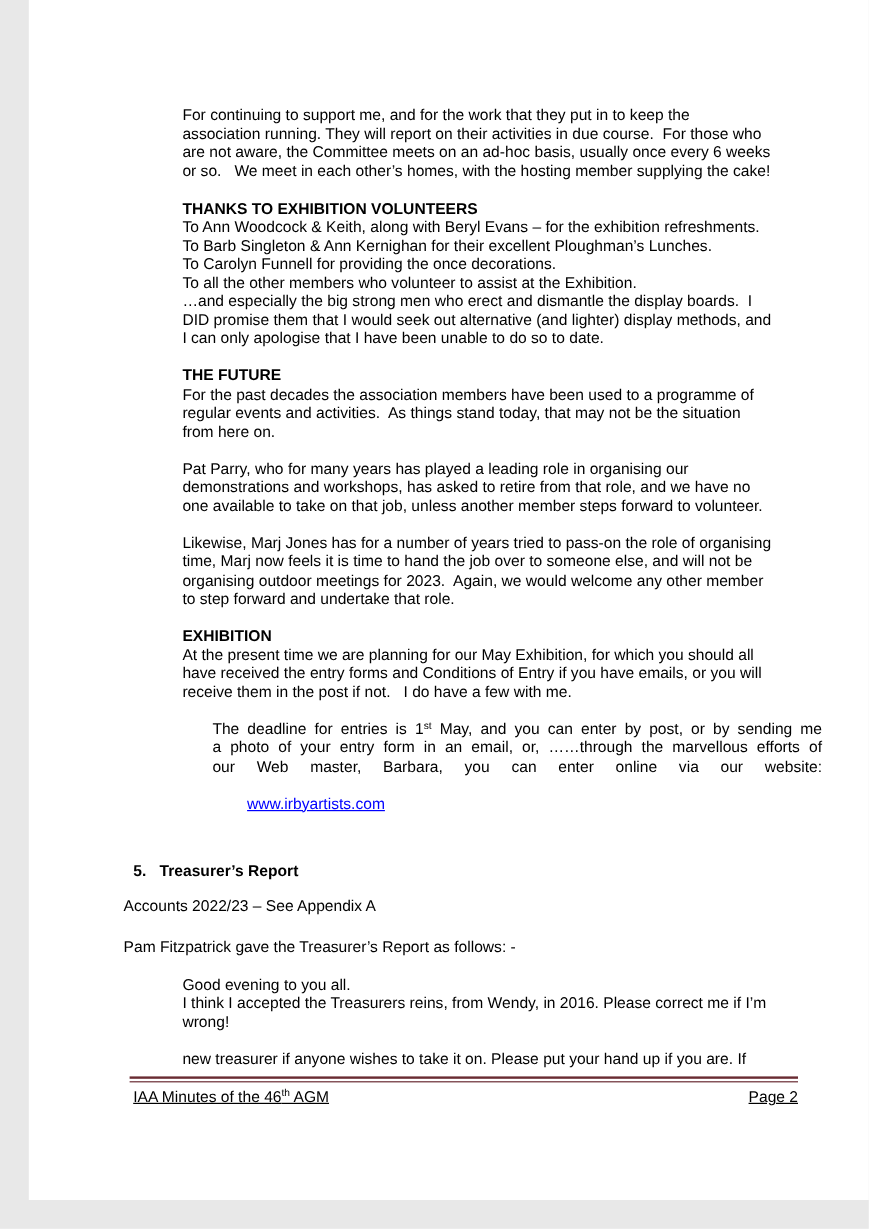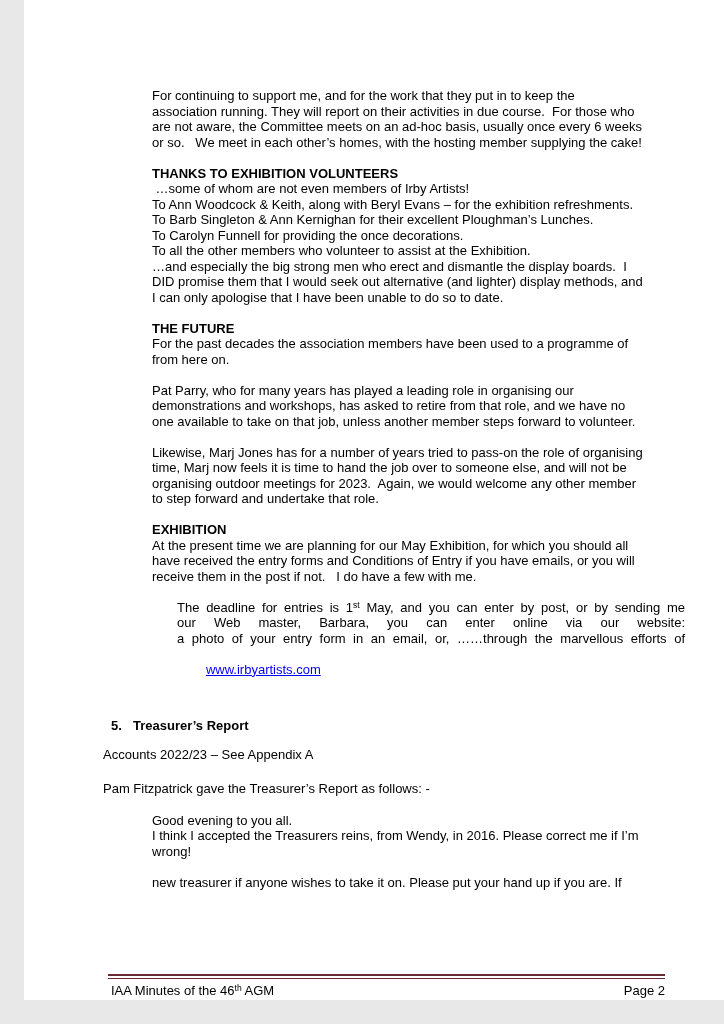--- a/index.html
+++ b/index.html
@@ -40,22 +40,23 @@
   .mb-quote    { margin-bottom: 25px; }
   .mb-title    { margin-bottom: 14px; }
   .mb-accounts { margin-bottom: 18px; }
   .mb-intro    { margin-bottom: 16.5px; }
   .mb-none     { margin-bottom: 0; }
   .treasurer-title-row { display: flex; font-weight: 700; }
   .treasurer-title-row .num { width: 22px; padding-left: 87px; }
   .footer {
     position: absolute;
     left: 84px;
-    top: 974px;
+    top: 897px;
     width: 557px;
+    text-decoration: underline;
   }
   .footer-rule {
     border-top: 2px solid var(--rule-color, #692b32);
     border-bottom: 1px solid var(--rule-color, #692b32);
     height: 2px;
     width: 100%;
   }
   .footer-row {
     display: flex;
     justify-content: space-between;
@@ -72,33 +73,33 @@
 
     <div class="block ind-body">
         <div class="line"><span>For continuing to support me, and for the work that they put in to keep the</span></div>
         <div class="line"><span>association running. They will report on their activities in due course.  For those who</span></div>
         <div class="line"><span>are not aware, the Committee meets on an ad-hoc basis, usually once every 6 weeks</span></div>
         <div class="line"><span>or so.   We meet in each other’s homes, with the hosting member supplying the cake!</span></div>
       </div>
 
     <div class="heading ind-body">THANKS TO EXHIBITION VOLUNTEERS</div>
     <div class="block ind-body">
-        <div class="line"><span> …some of whom are not even members of Irby Artists!</span></div>
         <div class="line"><span>To Ann Woodcock &amp; Keith, along with Beryl Evans – for the exhibition refreshments.</span></div>
         <div class="line"><span>To Barb Singleton &amp; Ann Kernighan for their excellent Ploughman’s Lunches.</span></div>
         <div class="line"><span>To Carolyn Funnell for providing the once decorations.</span></div>
         <div class="line"><span>To all the other members who volunteer to assist at the Exhibition.</span></div>
         <div class="line"><span>…and especially the big strong men who erect and dismantle the display boards.  I</span></div>
         <div class="line"><span>DID promise them that I would seek out alternative (and lighter) display methods, and</span></div>
         <div class="line"><span>I can only apologise that I have been unable to do so to date.</span></div>
       </div>
 
     <div class="heading ind-body">THE FUTURE</div>
     <div class="block ind-body">
         <div class="line"><span>For the past decades the association members have been used to a programme of</span></div>
+        <div class="line"><span>regular events and activities.  As things stand today, that may not be the situation</span></div>
         <div class="line"><span>from here on.</span></div>
       </div>
     <div class="block ind-body">
         <div class="line"><span>Pat Parry, who for many years has played a leading role in organising our</span></div>
         <div class="line"><span>demonstrations and workshops, has asked to retire from that role, and we have no</span></div>
         <div class="line"><span>one available to take on that job, unless another member steps forward to volunteer.</span></div>
       </div>
     <div class="block ind-body">
         <div class="line"><span>Likewise, Marj Jones has for a number of years tried to pass-on the role of organising</span></div>
         <div class="line"><span>time, Marj now feels it is time to hand the job over to someone else, and will not be</span></div>
@@ -109,22 +110,22 @@
     <div class="heading ind-body">EXHIBITION</div>
     <div class="block ind-body">
         <div class="line"><span>At the present time we are planning for our May Exhibition, for which you should all</span></div>
         <div class="line"><span>have received the entry forms and Conditions of Entry if you have emails, or you will</span></div>
         <div class="line"><span>receive them in the post if not.   I do have a few with me.</span></div>
       </div>
 
     <div class="block ind-quote mb-quote">
       <div class="quote-justified">
           <div class="line"><span>The deadline for entries is 1</span><span class="sup">st</span><span> May, and you can enter by post, or by sending me</span></div>
+          <div class="line"><span>a photo of your entry form in an email, or, ……through the marvellous efforts of</span></div>
           <div class="line"><span>our Web master, Barbara, you can enter online via our website:</span></div>
-          <div class="line"><span>a photo of your entry form in an email, or, ……through the marvellous efforts of</span></div>
         </div>
       <div class="line">
         <a class="hyperlink" href="#">www.irbyartists.com</a>
       </div>
     </div>
 
     <div class="treasurer-title-row mb-title">
       <span class="num">5.</span>
       <span>Treasurer’s Report</span>
     </div>

